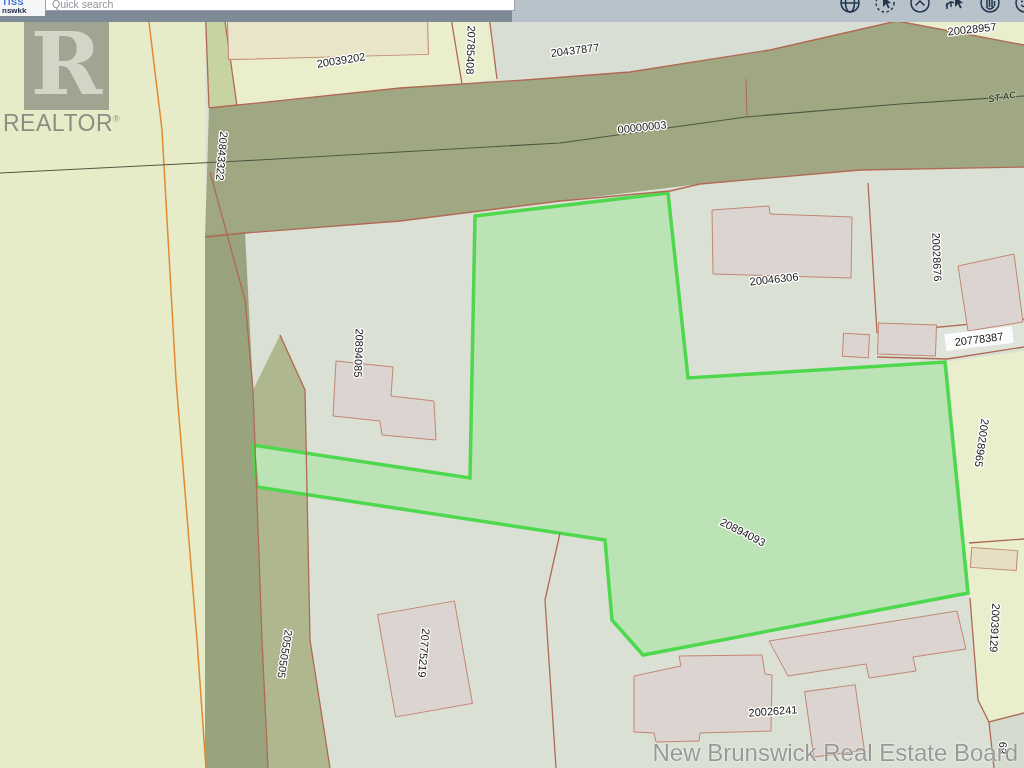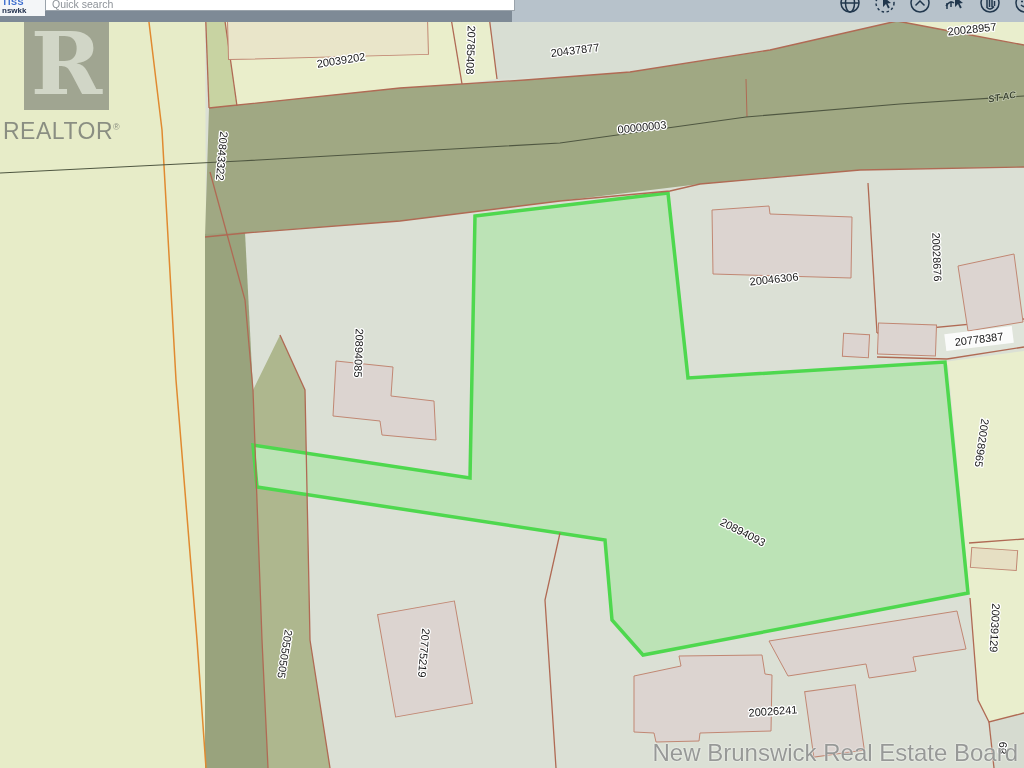--- a/index.html
+++ b/index.html
@@ -34,21 +34,21 @@
        paint-order:stroke;stroke:#ffffff;stroke-width:2.6px;stroke-linejoin:round;}
   .street-lbl{font-family:"Liberation Sans",sans-serif;font-size:9.5px;font-weight:bold;font-style:italic;
        fill:#3e4634;text-anchor:middle;paint-order:stroke;stroke:#c3cab0;stroke-width:1.4px;}
 
   
   .realtor{position:absolute;left:3px;top:13px;z-index:20;opacity:.78;pointer-events:none;}
   .realtor-box{margin-left:21px;width:85px;height:97px;background:rgba(58,62,66,.52);
                display:flex;align-items:center;justify-content:center;}
   .realtor-box span{font-family:"DejaVu Serif",serif;font-weight:bold;font-size:86px;line-height:86px;
                color:rgba(212,216,208,.88);transform:translateY(2px);}
-  .realtor-text{margin-top:8px;font-size:23px;letter-spacing:.5px;color:rgba(80,83,86,.78);white-space:nowrap;}
+  .realtor-text{margin-top:0;font-size:23px;letter-spacing:.5px;color:rgba(80,83,86,.78);white-space:nowrap;}
   .realtor-text sup{font-size:9px;vertical-align:super;}
   .board-mark{position:absolute;right:6px;bottom:1px;z-index:20;font-size:24px;color:rgba(128,130,128,.82);
               text-shadow:0 0 2px rgba(255,255,255,.85),0 0 1px rgba(255,255,255,.9);
               pointer-events:none;white-space:nowrap;}
 </style>
 </head>
 <body>
 
 <div class="map-wrap">
 <svg width="1024" height="768" viewBox="0 0 1024 768" xmlns="http://www.w3.org/2000/svg">

